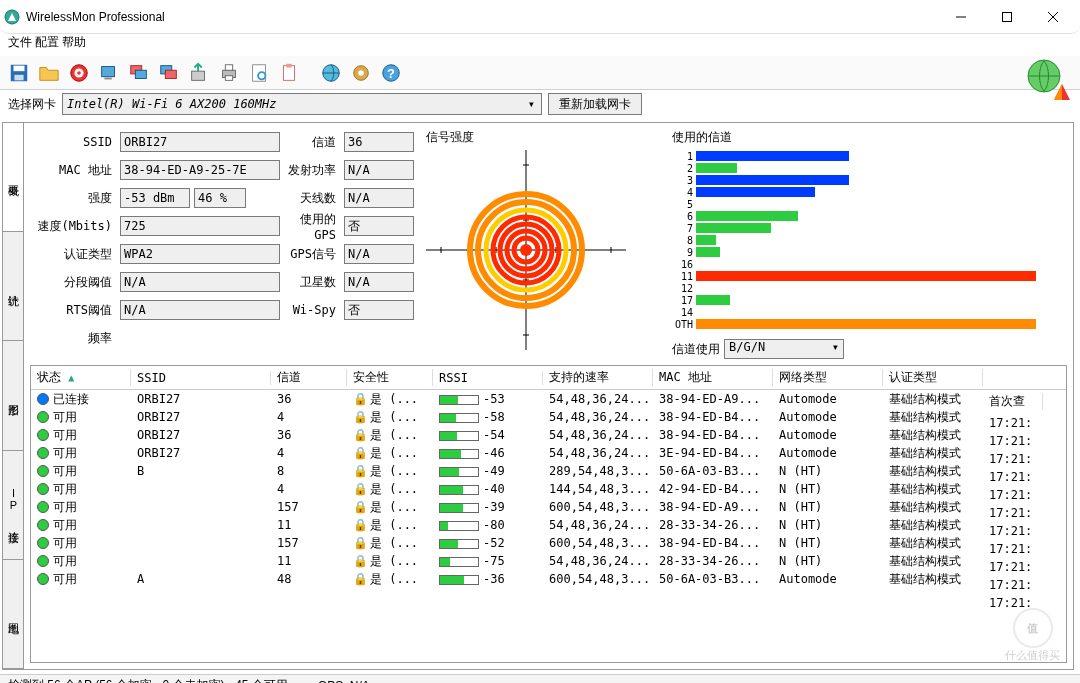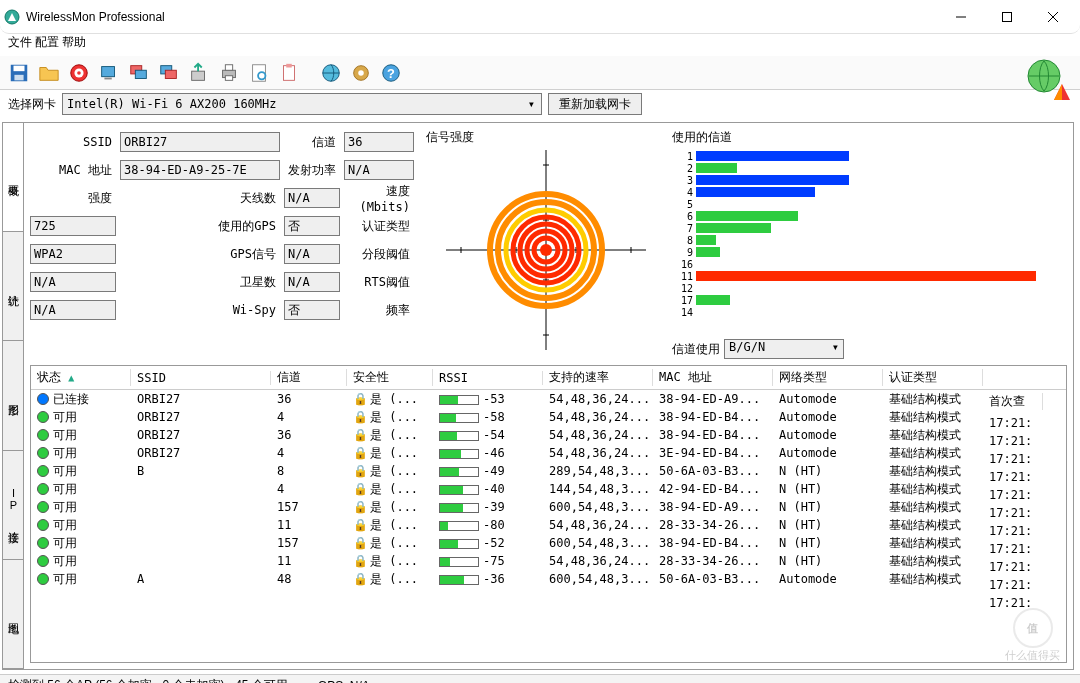--- a/index.html
+++ b/index.html
@@ -8,34 +8,34 @@
 .titlebar .app-icon { width: 16px; height: 16px; margin-right: 6px; }
 .titlebar .title { flex: 1; font-size: 12px; }
 .win-controls { display: flex; }
 .win-btn { width: 46px; height: 30px; display: flex; align-items: center; justify-content: center; }
 .menubar { height: 22px; display: flex; align-items: flex-start; padding: 0 8px; gap: 3px; font-size: 12px; }
 .menubar span { cursor: default; }
 .toolbar { height: 34px; display: flex; align-items: center; padding: 2px 6px; gap: 4px; background: #fafafa; border-bottom: 1px solid #d0d0d0; }
 .tool-icon { width: 26px; height: 26px; display:flex; align-items:center; justify-content:center; cursor:pointer; }
 .tool-icon svg { width: 22px; height:22px; }
 .nic-row { height: 28px; display: flex; align-items: center; padding: 2px 8px; gap: 6px; font-family: "SimSun", monospace; }
-.nic-select { flex: 0 0 480px; border: 1px solid #7a7a7a; background: #efefef; height: 22px; display: flex; align-items: center; padding: 0 4px; font-family: monospace; position:relative; }
+.nic-select { flex: 0 0 480px; border: 1px solid #7a7a7a; background: #efefef; height: 22px; display: flex; align-items: center; padding: 0 4px; font-family: monospace; position:relative;font-style:italic; }
 .nic-select::after { content:"▾"; position:absolute; right:6px; }
 .reload-btn { border: 1px solid #7a7a7a; background: #efefef; padding: 2px 10px; height: 22px; display:flex; align-items:center; cursor:pointer; }
 .globe-icon { position:absolute; right:8px; top:56px; width:48px; height:48px; }
 .content { display: flex; height: 556px; padding: 4px 6px 4px 2px; }
 .vtabs { width: 22px; display: flex; flex-direction: column; border: 1px solid #999; }
 .vtab { flex:1; writing-mode: vertical-rl; text-orientation: upright; display:flex; align-items:center; justify-content:center; font-size:11px; border-bottom:1px solid #999; background:#f0f0f0; cursor:pointer; }
 .vtab.active { background:#fff; }
 .panel { flex:1; border:1px solid #999; border-left:none; display:flex; flex-direction:column; padding:6px; font-family:"SimSun",monospace; }
 .top-row { display:flex; gap:6px; height:230px; }
 .form-col { width: 390px; display:grid; grid-template-columns: 86px 160px 56px 70px; grid-auto-rows: 26px; gap:2px 4px; align-items:center; }
 .flabel { text-align:right; padding-right:4px; font-size:12px; }
 .finput { border:1px solid #7a7a7a; background:#efefef; height:20px; padding:0 3px; display:flex; align-items:center; font-family:monospace; font-size:12px; overflow:hidden; white-space:nowrap; }
-.radar-block { width: 240px; display:flex; flex-direction:column; align-items:center; }
+.radar-block { width: 240px; display:flex; flex-direction:column; align-items:flex-start; }
 .block-title { font-size:12px; margin-bottom:4px; align-self:flex-start; }
 .radar { width: 200px; height:200px; position:relative; }
 .channels-block { flex:1; display:flex; flex-direction:column; }
 .ch-chart { flex:1; position:relative; font-size:10px; }
 .ch-row { display:flex; align-items:center; height:12px; }
 .ch-label { width:24px; text-align:right; padding-right:3px; }
 .ch-bar { height:10px; }
 .ch-select-row { display:flex; align-items:center; gap:4px; margin-top:2px; }
 .ch-select { border:1px solid #7a7a7a; background:#efefef; height:20px; padding:0 4px; width:120px; position:relative; }
 .ch-select::after { content:"▾"; position:absolute; right:4px; }
@@ -209,20 +209,24 @@
         <div class="finput">ORBI27</div>
         <div class="flabel">信道</div>
         <div class="finput">36</div>
 
         <div class="flabel">MAC 地址</div>
         <div class="finput">38-94-ED-A9-25-7E</div>
         <div class="flabel">发射功率</div>
         <div class="finput">N/A</div>
 
         <div class="flabel">强度</div>
+        <div style="display:flex; gap:4px;">
+          <div class="finput" style="width:70px">-53 dBm</div>
+          <div class="finput" style="width:52px">46 %</div>
+        </div>
         <div class="flabel">天线数</div>
         <div class="finput">N/A</div>
 
         <div class="flabel">速度(Mbits)</div>
         <div class="finput">725</div>
         <div class="flabel">使用的GPS</div>
         <div class="finput">否</div>
 
         <div class="flabel">认证类型</div>
         <div class="finput">WPA2</div>
@@ -328,20 +332,24 @@
               <div class="ch-bar" style="width: 0px; background: rgb(46, 204, 64);"></div>
             </div>
             <div class="ch-row">
               <div class="ch-label">17</div>
               <div class="ch-bar" style="width: 34px; background: rgb(46, 204, 64);"></div>
             </div>
             <div class="ch-row">
               <div class="ch-label">14</div>
               <div class="ch-bar" style="width: 0px; background: rgb(46, 204, 64);"></div>
             </div>
+            <div class="ch-row">
+              <div class="ch-label">OTH</div>
+              <div class="ch-bar" style="width: 340px; background: rgb(255, 140, 0);"></div>
+            </div>
           </div>
         <div class="ch-select-row">
           <span>信道使用</span>
           <div class="ch-select"><span>B/G/N</span></div>
         </div>
       </div>
     </div>
 
     <div class="grid-wrap">
       <div class="grid-head">

